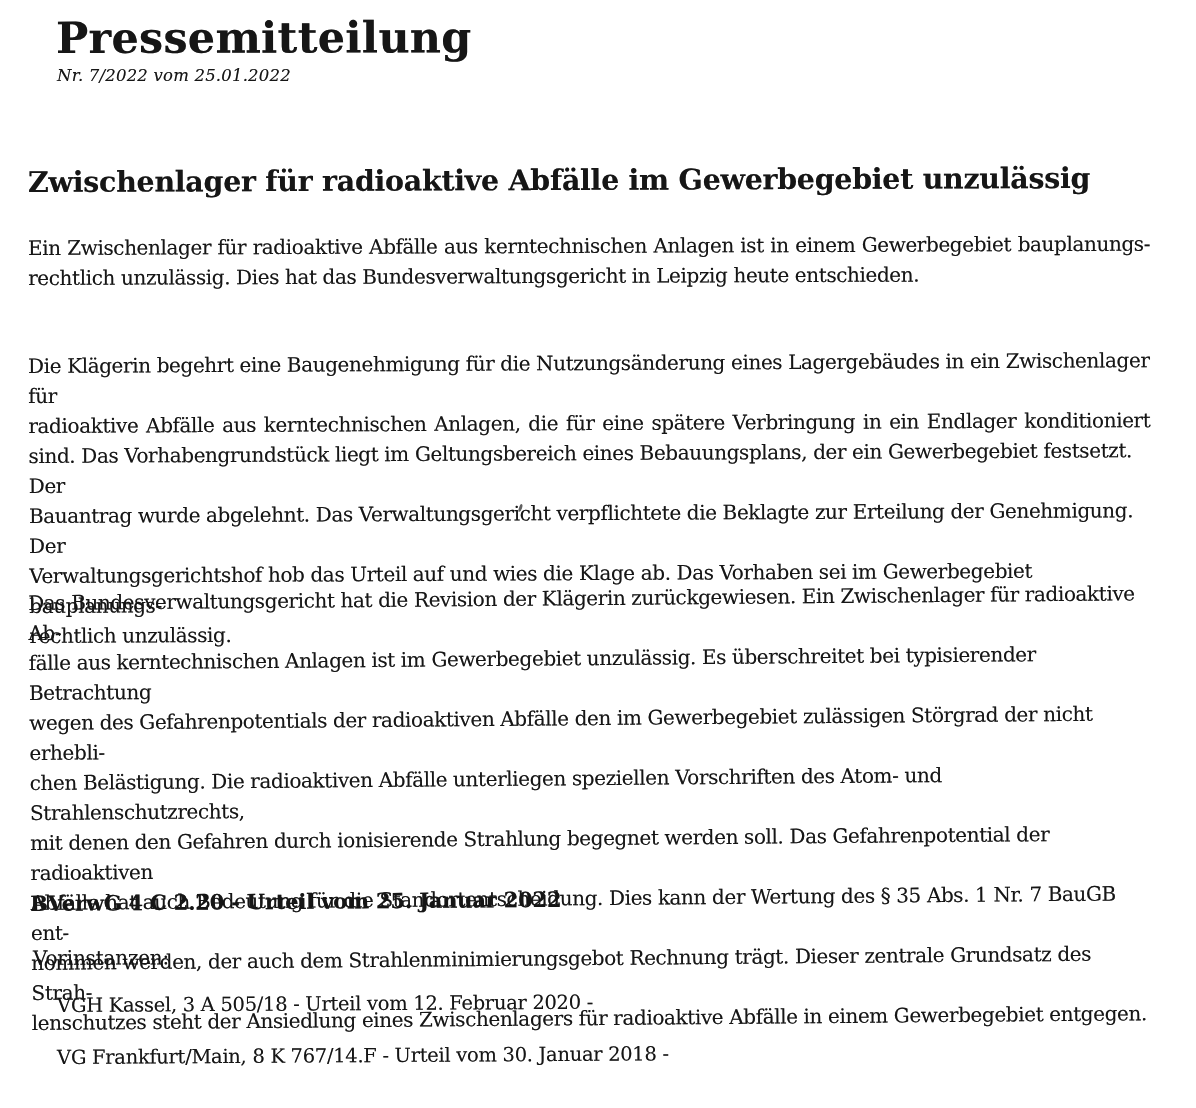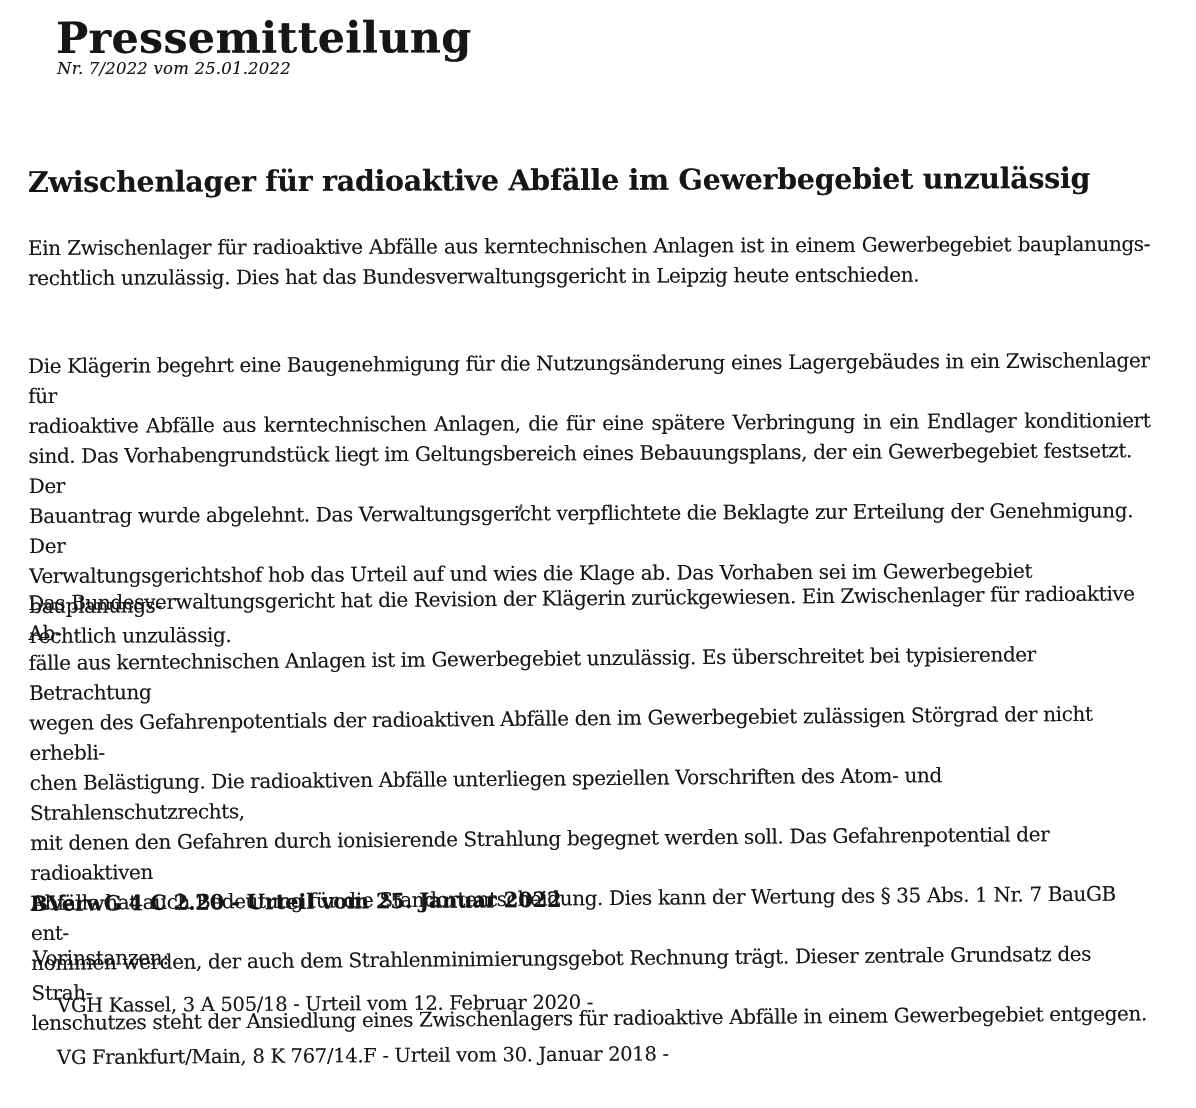--- a/index.html
+++ b/index.html
@@ -17,21 +17,21 @@
 
   .doc-title {
     left: 56px; top: 13px;
     font-size: 43px;
     font-weight: 700;
     letter-spacing: 0.2px;
     transform: rotate(-0.1deg);
     transform-origin: 0 0;
   }
   .doc-number {
-    left: 57px; top: 59px;
+    left: 57px; top: 66px;
     font-size: 16.5px;
     font-style: italic;
     letter-spacing: 0.2px;
   }
 
   .headline {
     left: 28px; top: 165px;
     font-size: 28.5px;
     font-weight: 700;
     letter-spacing: -0.3px;

